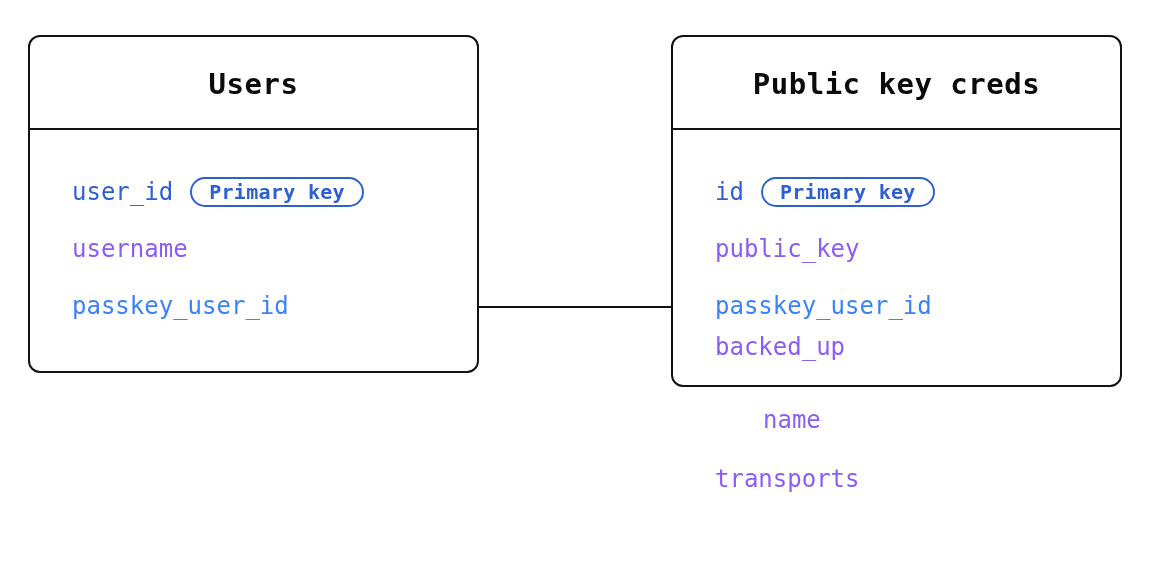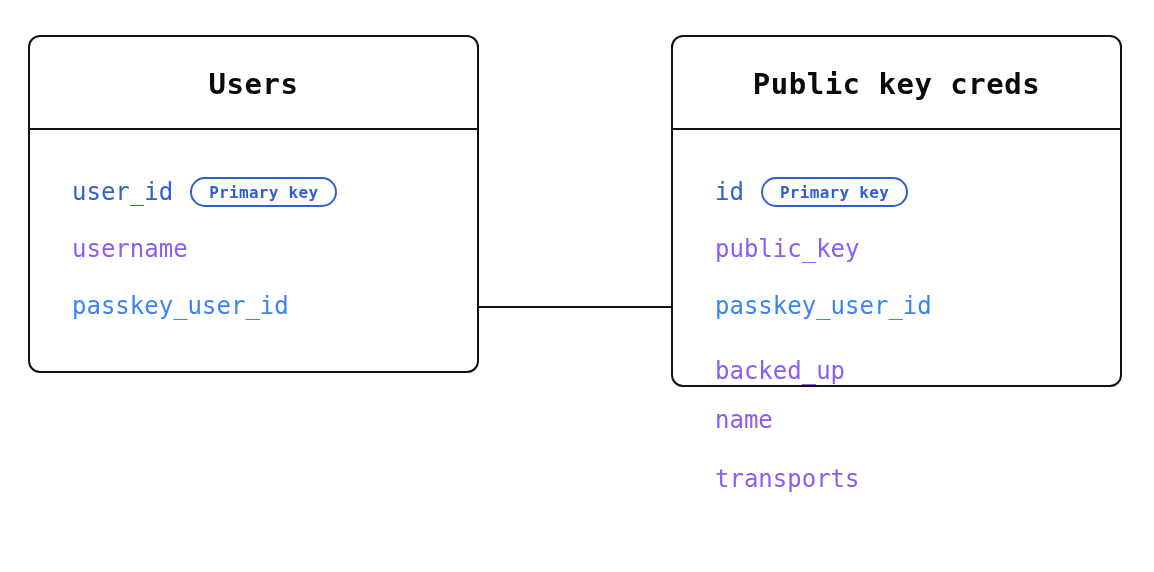--- a/index.html
+++ b/index.html
@@ -84,21 +84,21 @@
     align-items: center;
     justify-content: center;
     box-sizing: border-box;
     height: 30px;
     padding: 0 17px;
     border: 2px solid #2f60d0;
     border-radius: 16px;
     background: #ffffff;
     font-family: "DejaVu Sans Mono", "Liberation Mono", monospace;
     font-weight: bold;
-    font-size: 16px;
+    font-size: 20px;
     letter-spacing: 0.3px;
     color: #2f60d0;
     white-space: nowrap;
   }
 
   
   .connector {
     position: absolute;
     height: 0;
     border-top: 2px solid #121212;
@@ -132,24 +132,24 @@
         <div class="field-row" style="top: 45px;">
           <span class="field-name pk">id</span>
           <span class="pk-badge">Primary key</span>
         </div>
         <div class="field-row" style="top: 102px;">
           <span class="field-name plain">public_key</span>
         </div>
         <div class="field-row" style="top: 159px;">
           <span class="field-name fk">passkey_user_id</span>
         </div>
-        <div class="field-row" style="top: 224px;">
+        <div class="field-row" style="top: 200px;">
           <span class="field-name plain">backed_up</span>
         </div>
-        <div class="field-row" style="top: 273px;">
+        <div class="field-row" style="top: 273px; margin-left: 48px;">
           <span class="field-name plain">name</span>
         </div>
         <div class="field-row" style="top: 324px; margin-top: 8px;">
           <span class="field-name plain">transports</span>
         </div>
       </div>
     </div>
   </div>
 
 </body></html>

